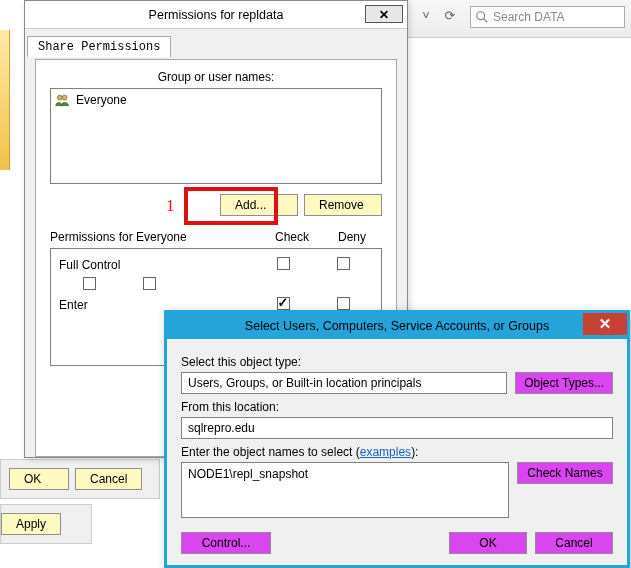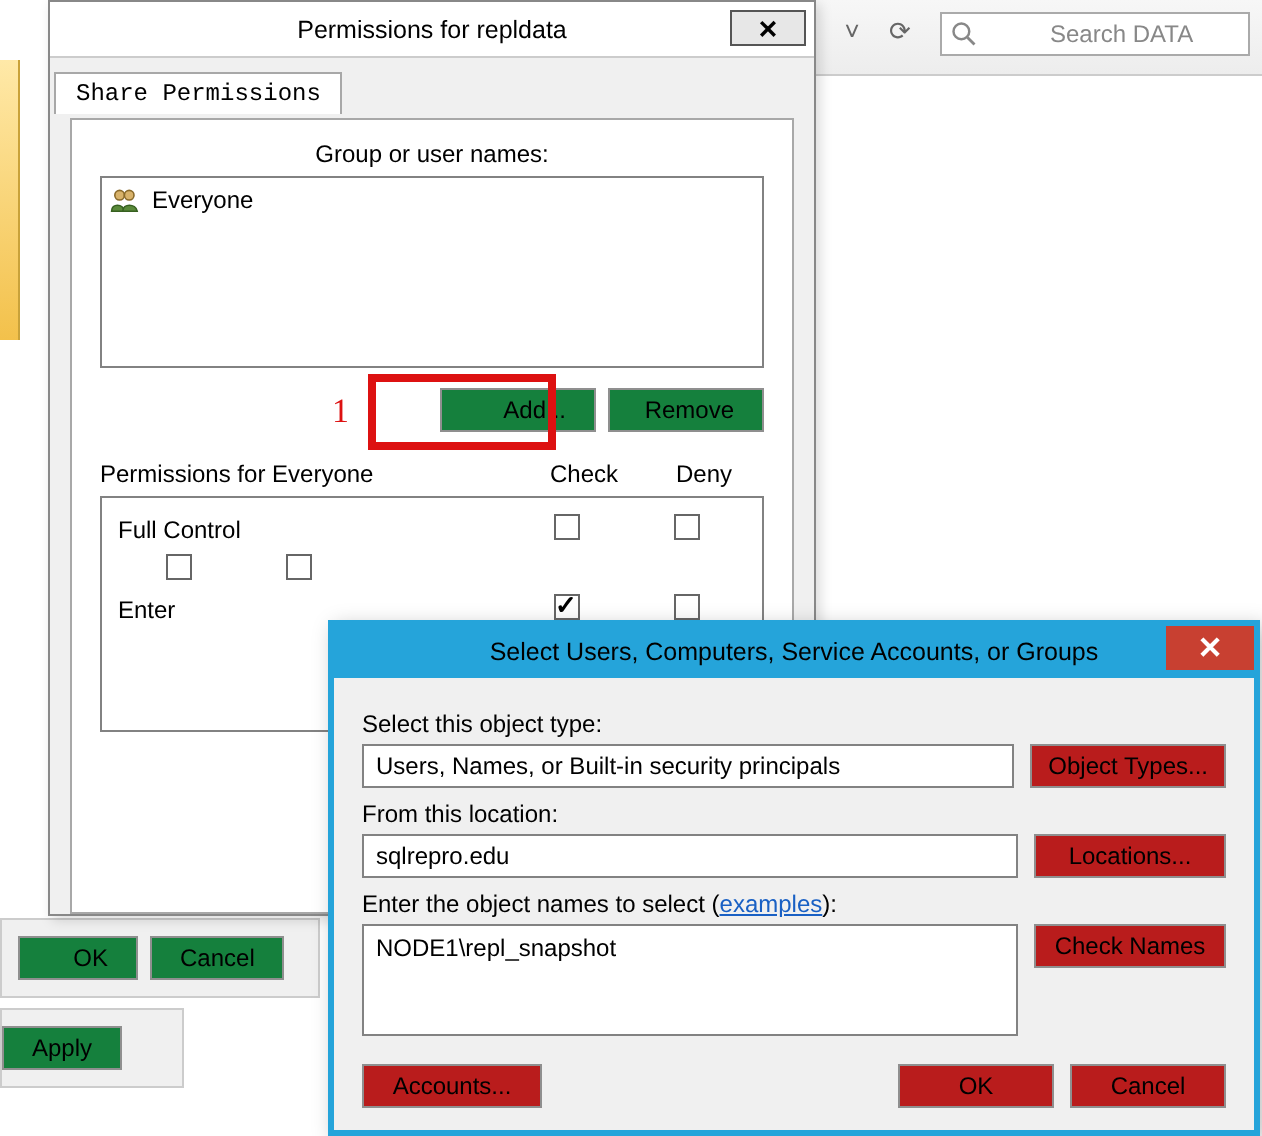--- a/index.html
+++ b/index.html
@@ -15,30 +15,30 @@
   }
   
   .bg-top {
     position:absolute; top:0; left:392px; right:0; height:38px;
     background: linear-gradient(#f7f7f7,#ededed);
     border-bottom:1px solid #ccc;
   }
   .bg-nav-btns { position:absolute; top:6px; left:406px; display:flex; gap:6px; }
   .nav-sep { width:1px; height:20px; background:#bbb; margin-right:4px; }
   .nav-icon { width:18px; height:18px; display:flex; align-items:center; justify-content:center; color:#666; font-size:13px; }
-  .searchbox { position:absolute; top:6px; left:470px; right:6px; height:22px; border:1px solid #aaa; background:#fff; display:flex; align-items:center; padding:0 4px; color:#888;gap:32px; }
+  .searchbox { position:absolute; top:6px; left:470px; right:6px; height:22px; border:1px solid #aaa; background:#fff; display:flex; align-items:center; padding:0 4px; color:#888; }
   .searchbox svg { width:14px; height:14px; margin-right:4px; }
 
   
   .folder-edge { position:absolute; top:30px; left:0; width:10px; height:140px; background:linear-gradient(#ffe9a8,#f3c14b); border-right:1px solid #c9a23a;}
 
   
   .bottom-btns { position:absolute; left:0; top:459px; width:160px; height:40px; background:#f0f0f0; border:1px solid #ccc; display:flex; align-items:center; padding-left:8px; gap:6px;}
   .bottom-btns2 { position:absolute; left:0; top:504px; width:92px; height:40px; background:#f0f0f0; border:1px solid #ccc; display:flex; align-items:center; padding-left:0;}
-  .btn { background:#15803d; border:1px solid #8f8f8f; padding:3px 14px; font-size:12px; min-width:60px; text-align:right; cursor:pointer; }
+  .btn { background:#fef9c3; border:1px solid #8f8f8f; padding:3px 14px; font-size:12px; min-width:60px; text-align:left; cursor:pointer; }
 
   
   .perm-dialog {
     position:absolute; left:8px; top:0; width:384px; height:458px;
     background:#f0f0f0; border:1px solid #888;
     box-shadow: 2px 2px 6px rgba(0,0,0,0.15);
     margin-left: 16px;
   }
   .perm-title { height:28px; background:#fff; border-bottom:1px solid #ccc; display:flex; align-items:center; justify-content:center; position:relative; font-size:12.5px; }
   .perm-close { position:absolute; right:4px; top:4px; width:38px; height:18px; border:1px solid #555; background:#e7e7e7; display:flex; align-items:center; justify-content:center; font-weight:bold; cursor:pointer;}
@@ -71,21 +71,21 @@
     border:3px solid #25a4da; background:#f0f0f0;
     box-shadow: 3px 3px 10px rgba(0,0,0,0.25);
     z-index:5;
   }
   .sel-title { height:26px; background:#25a4da; color:#000; display:flex; align-items:center; justify-content:center; font-size:12.5px; position:relative; }
   .sel-close { position:absolute; right:0; top:0; width:44px; height:22px; background:#c84031; color:#fff; display:flex; align-items:center; justify-content:center; font-size:15px; font-weight:bold; cursor:pointer;}
   .sel-body { padding:10px 14px; }
   .sel-row-label { font-size:12px; margin-top:6px; }
   .sel-field-row { display:flex; gap:8px; margin-top:3px; }
   .sel-field { flex:1; border:1px solid #828282; background:#fff; padding:2px 6px; font-size:12px; height:22px; display:flex; align-items:center; }
-  .sel-btn { border:1px solid #8f8f8f; background:#b91c1c; padding:3px 8px; font-size:12px; min-width:96px; cursor:pointer; text-align:center; }
+  .sel-btn { border:1px solid #8f8f8f; background:#d946ef; padding:3px 8px; font-size:12px; min-width:96px; cursor:pointer; text-align:center; }
   .sel-textarea { border:1px solid #828282; background:#fff; height:56px; padding:4px 6px; font-size:12px; }
   .sel-bottom { display:flex; gap:8px; margin-top:14px; }
   .sel-bottom .spacer { flex:1; }
   a.ex { color:#1960c4; text-decoration:underline; cursor:pointer; }
 </style>
 </head>
 <body>
 
 <div class="bg-top"></div>
 <div class="bg-nav-btns">
@@ -164,50 +164,49 @@
 
 <div class="sel-dialog">
   <div class="sel-title">
     <span>Select Users, Computers, Service Accounts, or Groups</span>
     <div class="sel-close">✕</div>
   </div>
   <div class="sel-body">
     <div class="sel-row-label">Select this object type:</div>
     <div class="sel-field-row">
       <div class="sel-field">
-        <span>Users, Names, or Built-in security principals</span>
+        <span>Users, Groups, or Built-in location principals</span>
           <span class="caret">&nbsp;</span>
       </div>
       <button class="sel-btn">Object Types...</button>
     </div>
 
     <div class="sel-row-label">From this location:</div>
     <div class="sel-field-row">
       <div class="sel-field">
         <span>sqlrepro.edu</span>
       </div>
-      <button class="sel-btn">Locations...</button>
     </div>
 
     <div class="sel-row-label">
       <span>Enter the object names to select (</span><a class="ex">examples</a><span>):</span>
     </div>
     <div class="sel-field-row">
       <div style="flex:1">
         <div class="sel-textarea">
           <span>NODE1\repl_snapshot</span>
         </div>
       </div>
       <div style="display:flex; align-items:flex-start;">
         <button class="sel-btn">Check Names</button>
       </div>
     </div>
 
     <div class="sel-bottom">
-      <button class="sel-btn" style="min-width:90px">Accounts...</button>
+      <button class="sel-btn" style="min-width:90px">Control...</button>
       <div class="spacer"></div>
       <button class="sel-btn" style="min-width:78px">OK</button>
       <button class="sel-btn" style="min-width:78px">Cancel</button>
     </div>
   </div>
 </div>
 
 <div class="hl" style="left:184px; top:187px; width:94px; height:38px;"></div>
 <div class="hl-num" style="left:166px; top:196px;">1</div>
 

